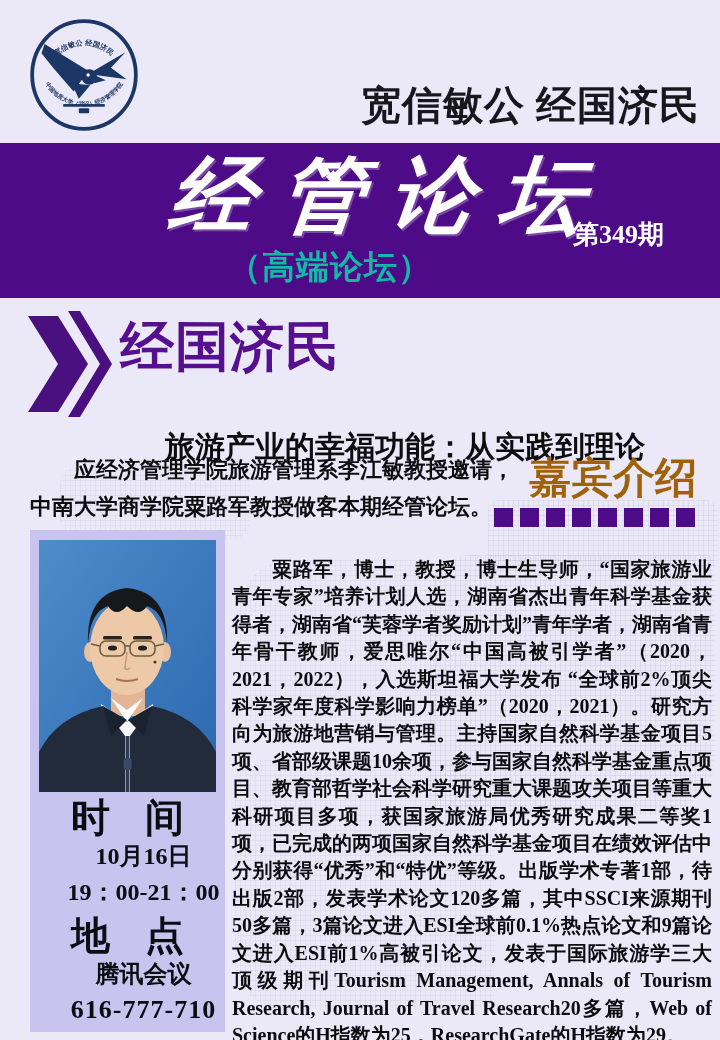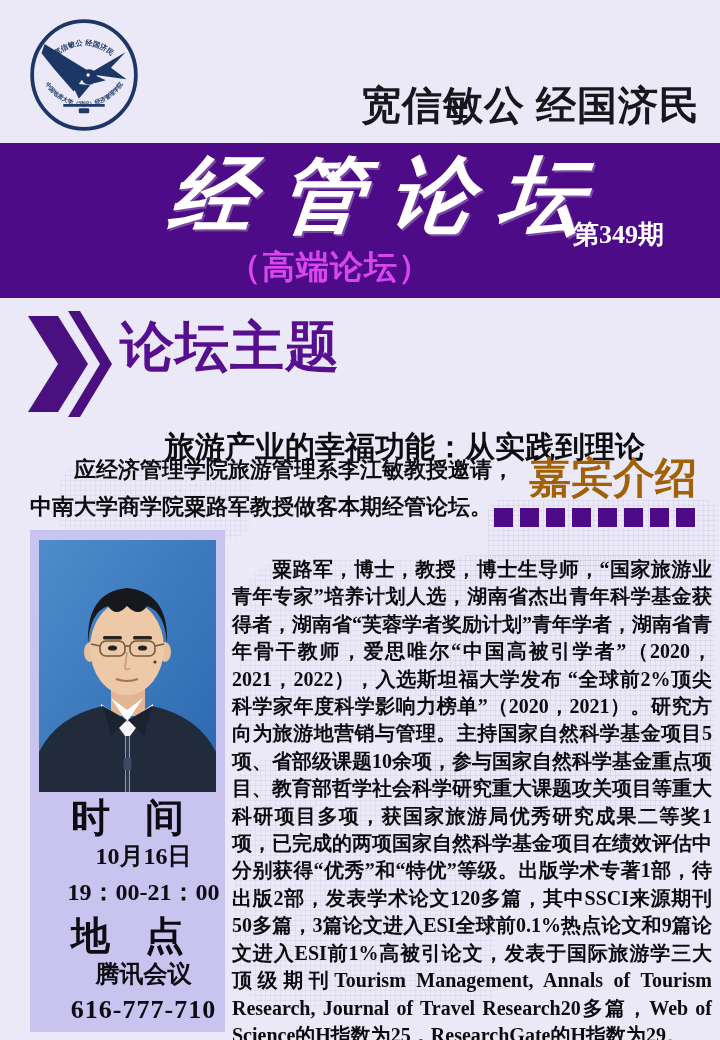--- a/index.html
+++ b/index.html
@@ -38,21 +38,21 @@
     text-shadow:2px 2px 0 rgba(255,255,255,.25);
     font-family:"Liberation Serif","DejaVu Serif",serif; white-space:nowrap;
   }
   .banner-issue{
     position:absolute; right:56px; top:74px;
     font-size:26px; font-weight:bold; color:#fff;
     font-family:"Liberation Serif","DejaVu Serif",serif; white-space:nowrap;
   }
   .banner-sub{
     position:absolute; left:228px; top:102px;
-    font-size:33px; font-weight:bold; color:#d946ef; letter-spacing:1px; white-space:nowrap;
+    font-size:33px; font-weight:bold; color:#14b8a6; letter-spacing:1px; white-space:nowrap;
   }
 
   
   .chevron{position:absolute; left:28px; top:309px; width:88px; height:110px;}
   .theme-label{
     position:absolute; left:120px; top:311px;
     font-size:54px; font-weight:900; color:#56108f; letter-spacing:1px; white-space:nowrap;
   }
   .theme-title{
     position:absolute; left:95px; top:427px; width:620px; text-align:center;
@@ -131,21 +131,21 @@
   <div class="banner">
     <div class="banner-title">经管论坛</div>
     <div class="banner-issue">第349期</div>
     <div class="banner-sub">（高端论坛）</div>
   </div>
 
   <svg class="chevron" viewBox="0 0 88 108">
     <polygon points="0,6 30,6 60,54 30,102 0,102 30,54" fill="#4a1080"></polygon>
     <polygon points="40,1 52,1 84,54 52,107 40,107 72,54" fill="#4a1080"></polygon>
   </svg>
-  <div class="theme-label">论坛主题</div>
+  <div class="theme-label">经国济民</div>
   <div class="theme-title">旅游产业的幸福功能：从实践到理论</div>
 
   <div class="invitation">应经济管理学院旅游管理系李江敏教授邀请，中南大学商学院粟路军教授做客本期经管论坛。</div>
   <div class="guest-label">嘉宾介绍</div>
   <div class="squares">
     <div class="sq"></div>
       <div class="sq"></div>
       <div class="sq"></div>
       <div class="sq"></div>
     <div class="sq"></div>

